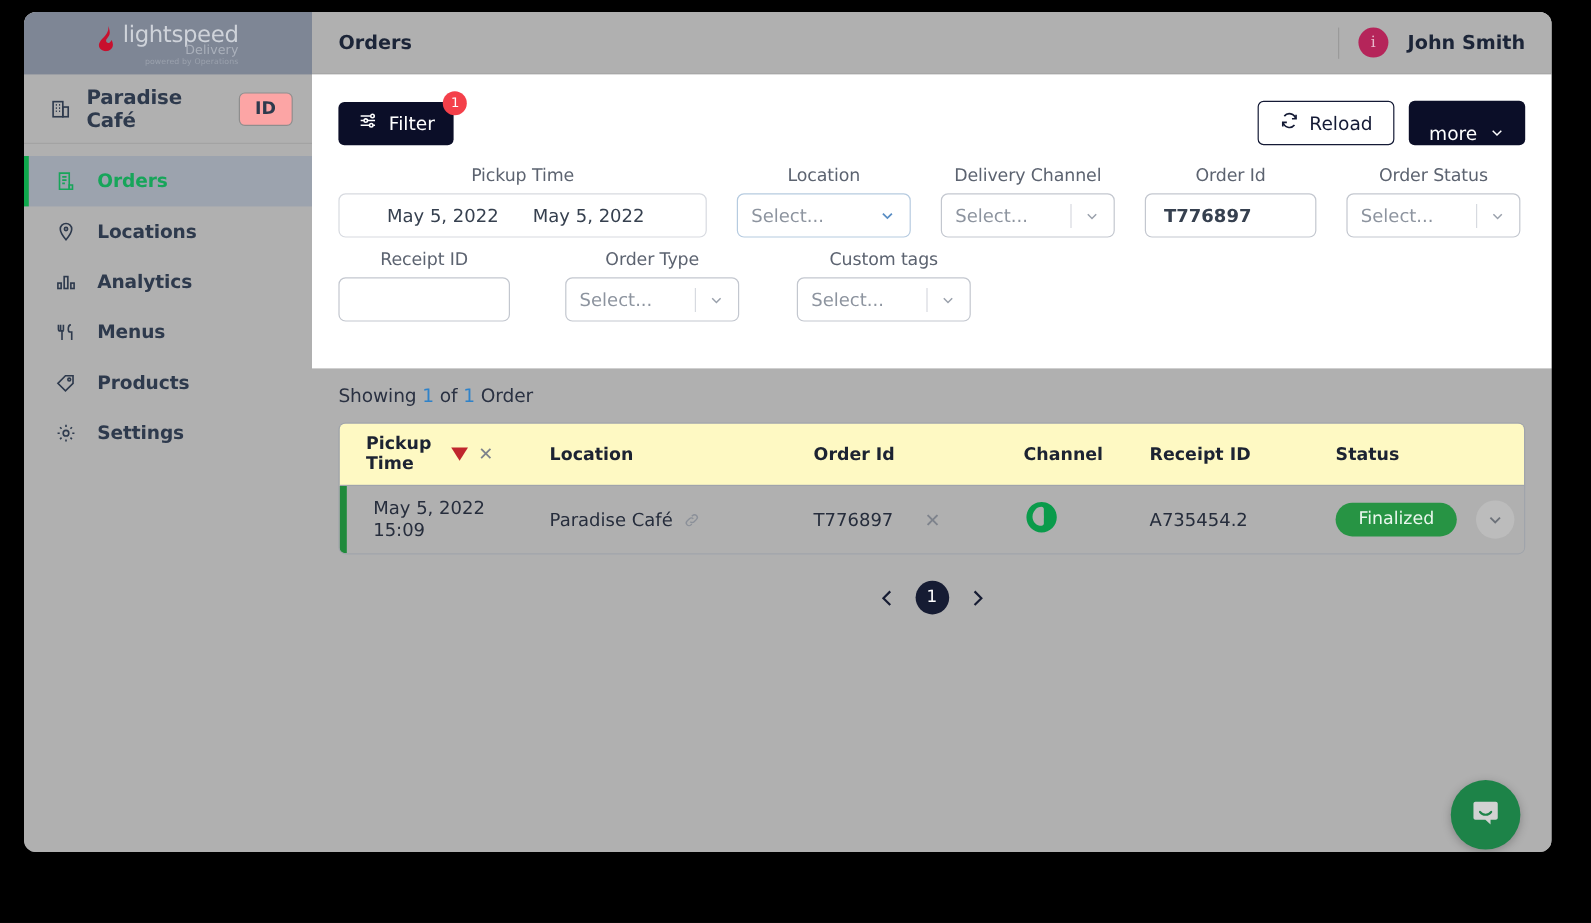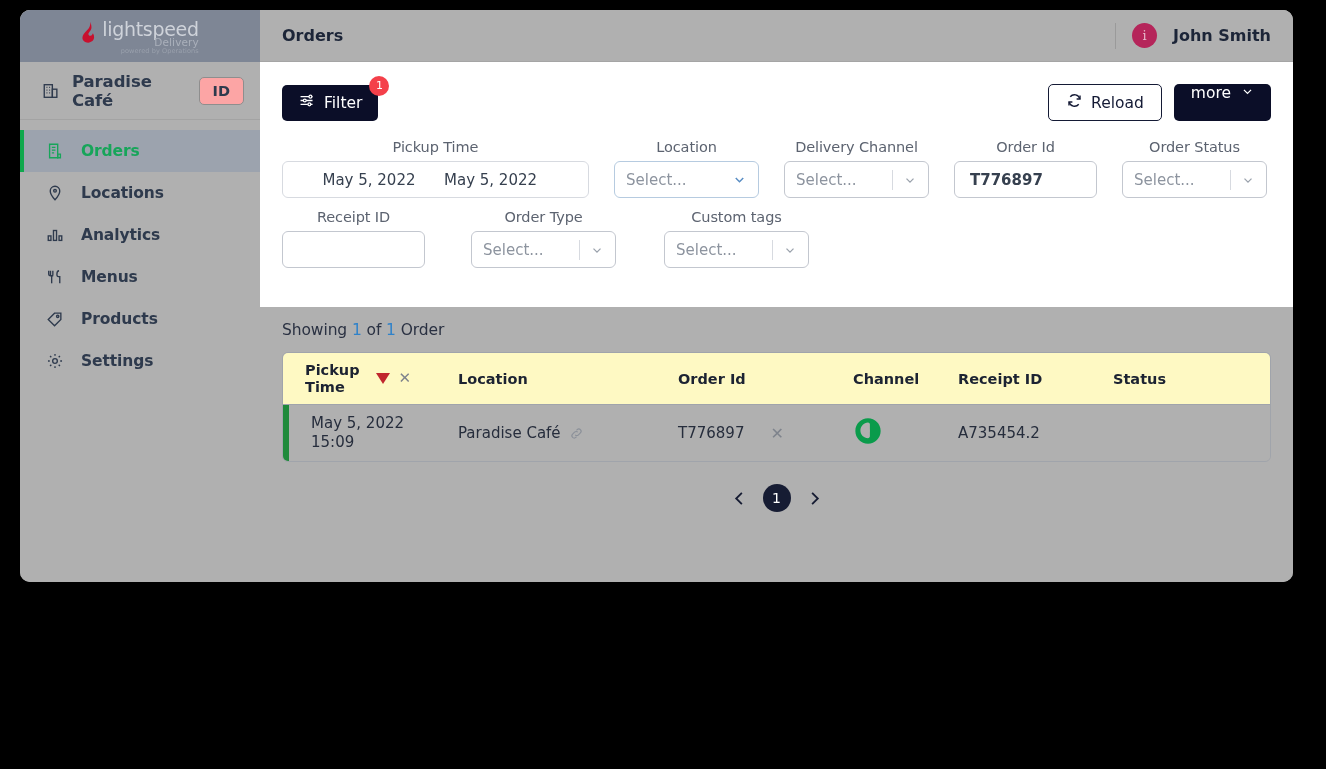--- a/index.html
+++ b/index.html
@@ -7,21 +7,21 @@
     width: 1326px; height: 769px;
     background: #000000;
     font-family: "DejaVu Sans", "Liberation Sans", sans-serif;
     overflow: hidden;
   }
 
   
   #frame {
     position: absolute;
     left: 20px; top: 10px;
-    width: 1273px; height: 572px;
+    width: 1273px; height: 700px;
     border-radius: 10px;
     overflow: hidden;
     background: #b0b0b0;
     box-shadow: 0 0 22px 14px rgba(0,0,0,0.95),
                 0 0 60px 30px rgba(0,0,0,0.75);
   }
 
   
   #sidebar {
     position: absolute; left: 0; top: 0;
@@ -123,21 +123,21 @@
   }
   #filter-head-right { margin-left: auto; display: flex; gap: 12px; }
   #reload-btn {
     background: #fff; border: 1px solid #141a35; border-radius: 5px;
     height: 37px; padding: 0 17px; display: flex; align-items: center;
     gap: 8px; font-size: 15.5px; color: #141a35;
     font-family: inherit; cursor: pointer;
   }
   #more-btn {
     background: #0b0e28; color: #fff; border: none; border-radius: 5px;
-    height: 37px; padding: 0 17px; display: flex; align-items: flex-start;
+    height: 37px; padding: 0 17px; display: flex; align-items: flex-end;
     gap: 10px; font-size: 15.5px; font-family: inherit; cursor: pointer;
   }
 
   .filter-rows { margin-top: 18px; }
   .filter-row { display: flex; gap: 25px; margin-bottom: 11px; text-align: center; }
   .field { display: flex; flex-direction: column; }
   .field-label {
     font-size: 14.5px; color: #5c6370; margin-bottom: 6px;
     letter-spacing: -0.1px;
   }
@@ -540,20 +540,28 @@
           </div>
           <div class="td chan">
             <span>
               <svg width="30" height="30" viewBox="0 0 32 32">
                 <path d="M16 2.5C8.5 2.5 2.5 8.5 2.5 16S8.5 29.5 16 29.5 29.5 23.5 29.5 16 23.5 2.5 16 2.5zm0 4.3c1.1 0 2 .9 2 2v12.9c0 1.1-.9 2-2 2-4.5 0-8.1-3.7-8.1-8.2 0-4.5 3.6-8.7 8.1-8.7z" fill="#0a9b4b"></path>
                 <circle cx="14.6" cy="15.6" r="3.1" fill="#b0b0b0"></circle>
               </svg>
             </span>
           </div>
           <div class="td rid">A735454.2</div>
+          <div class="td stat">
+            <span class="badge">Finalized</span>
+            <span class="row-expand">
+              <svg width="16" height="16" viewBox="0 0 20 20" fill="none" stroke="currentColor" stroke-width="1.9">
+                <path d="M5 8l5 5 5-5"></path>
+              </svg>
+            </span>
+          </div>
         </div>
 
       </div>
 
       <div id="pager">
         <span class="pg-arrow">
           <svg width="19" height="19" viewBox="0 0 20 20" fill="none" stroke="currentColor" stroke-width="1.9">
             <path d="M12.5 4L6.5 10l6 6"></path>
           </svg>
         </span>

